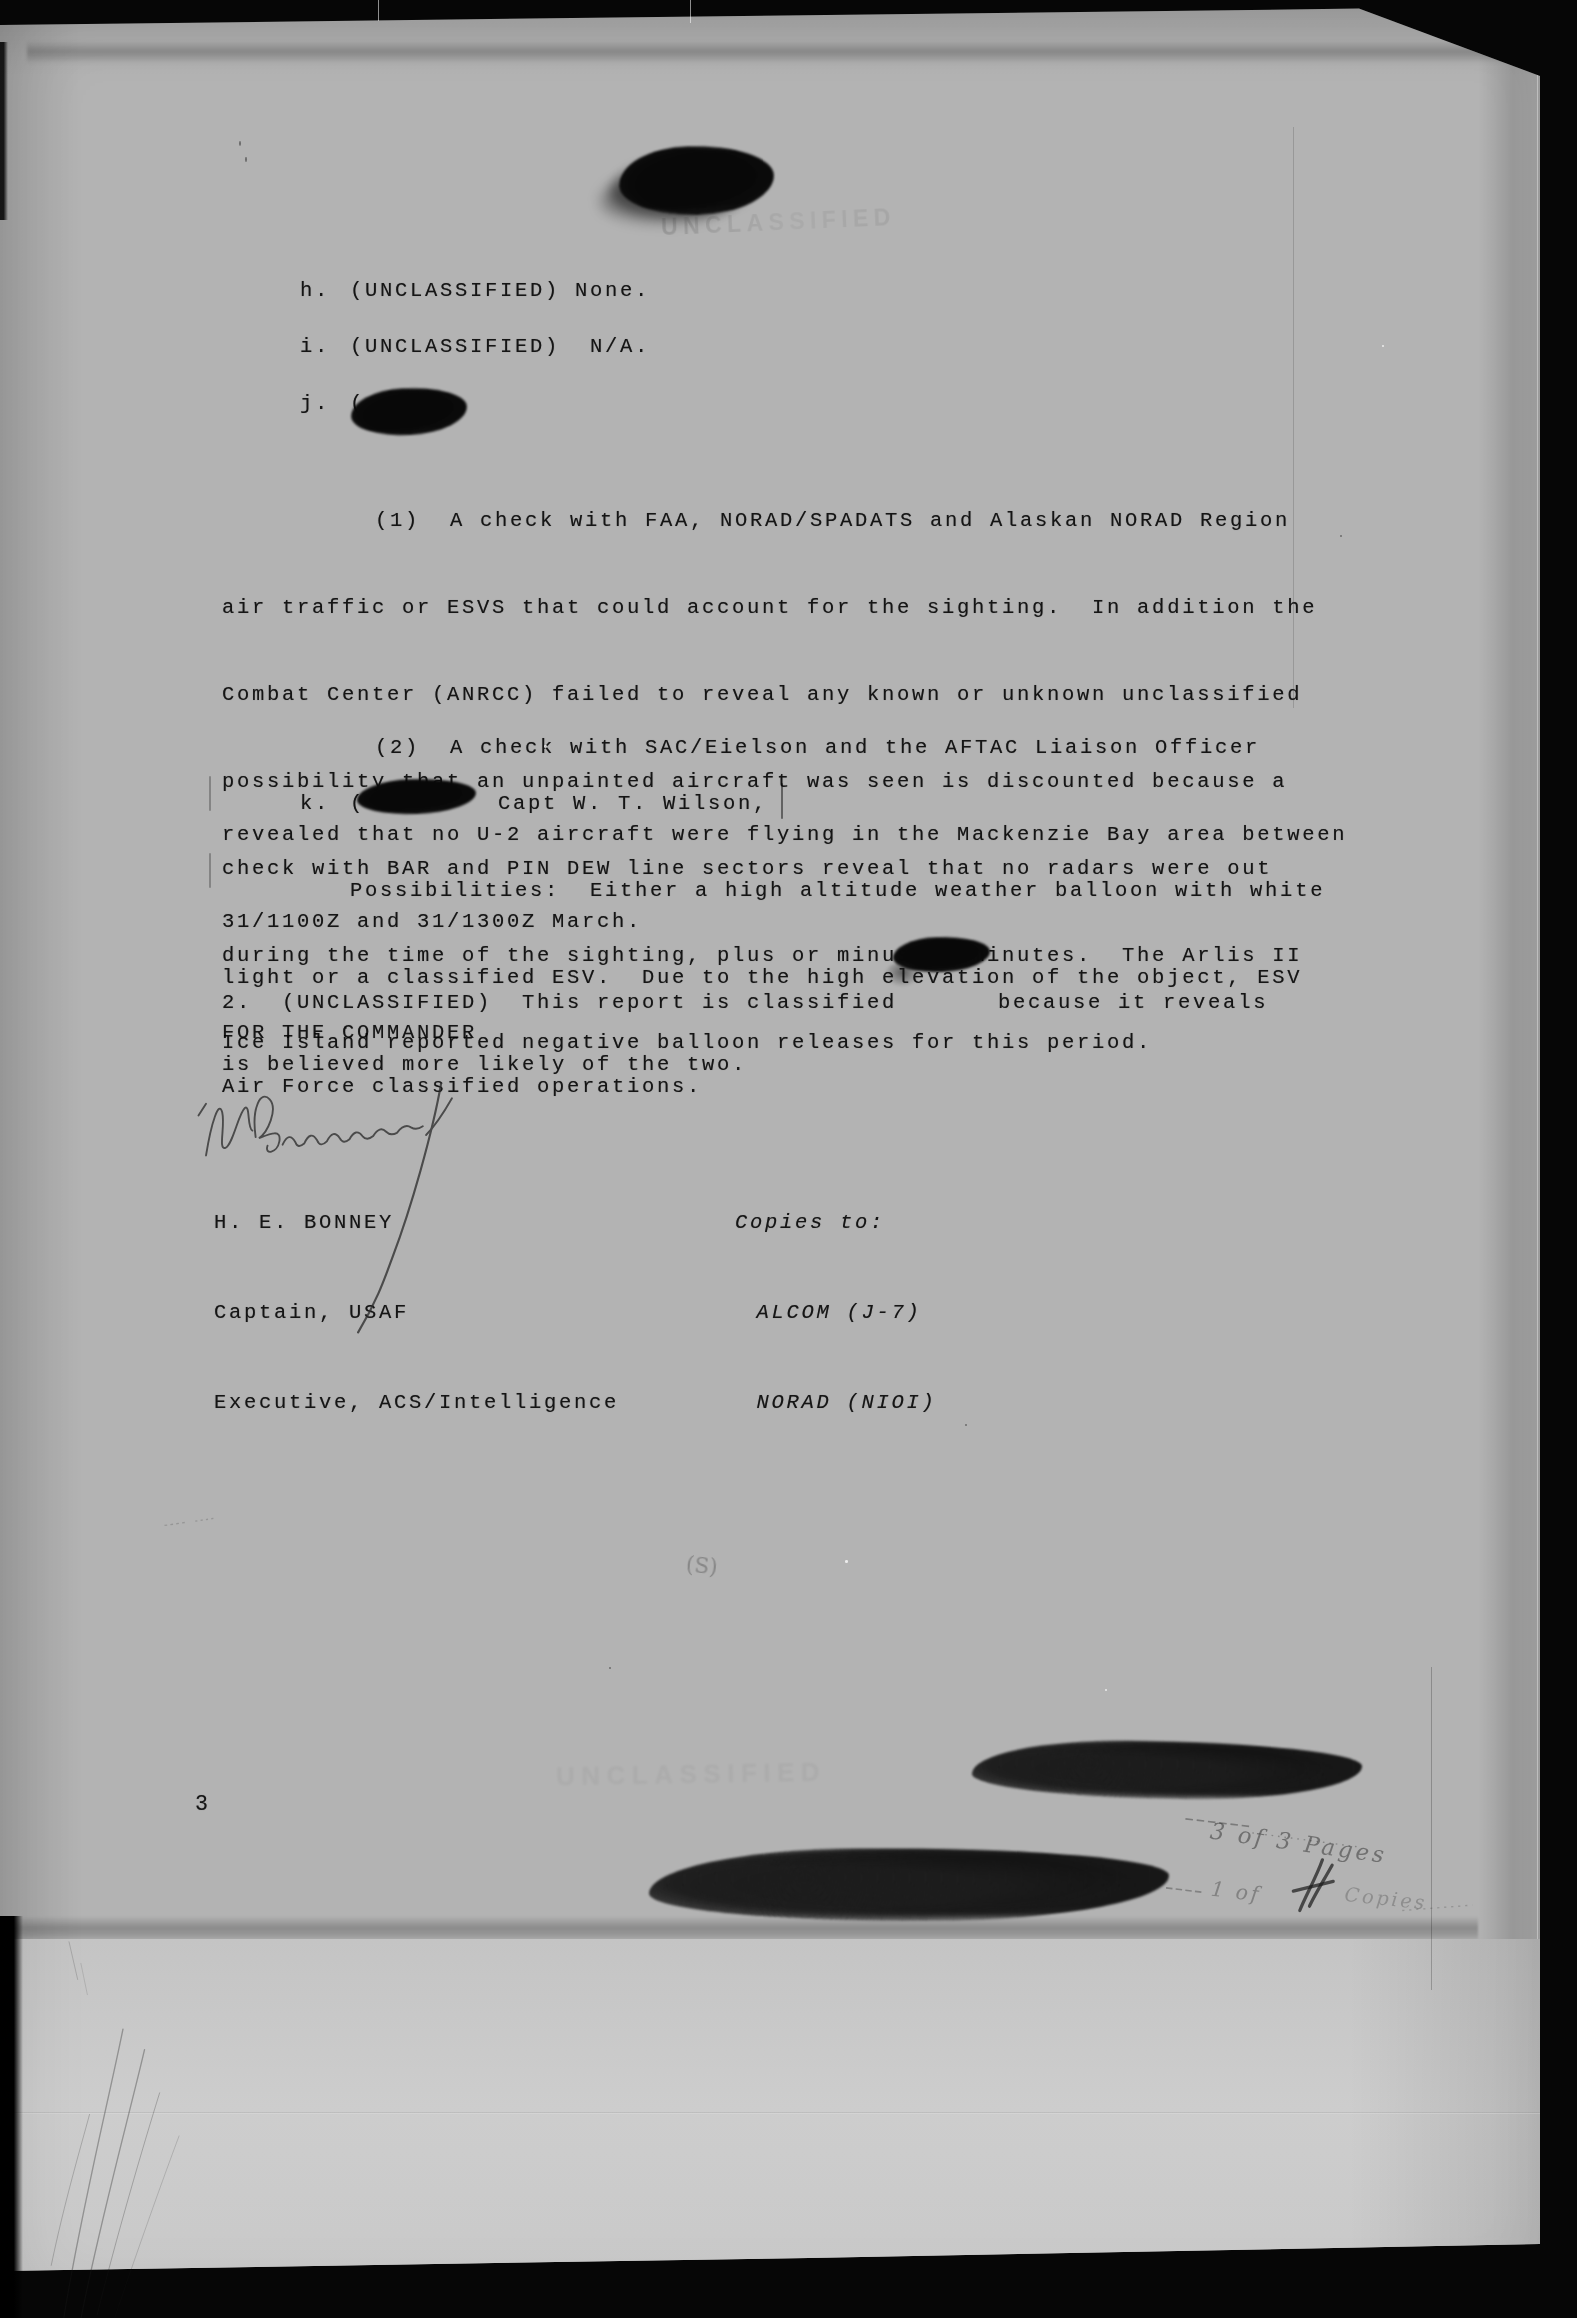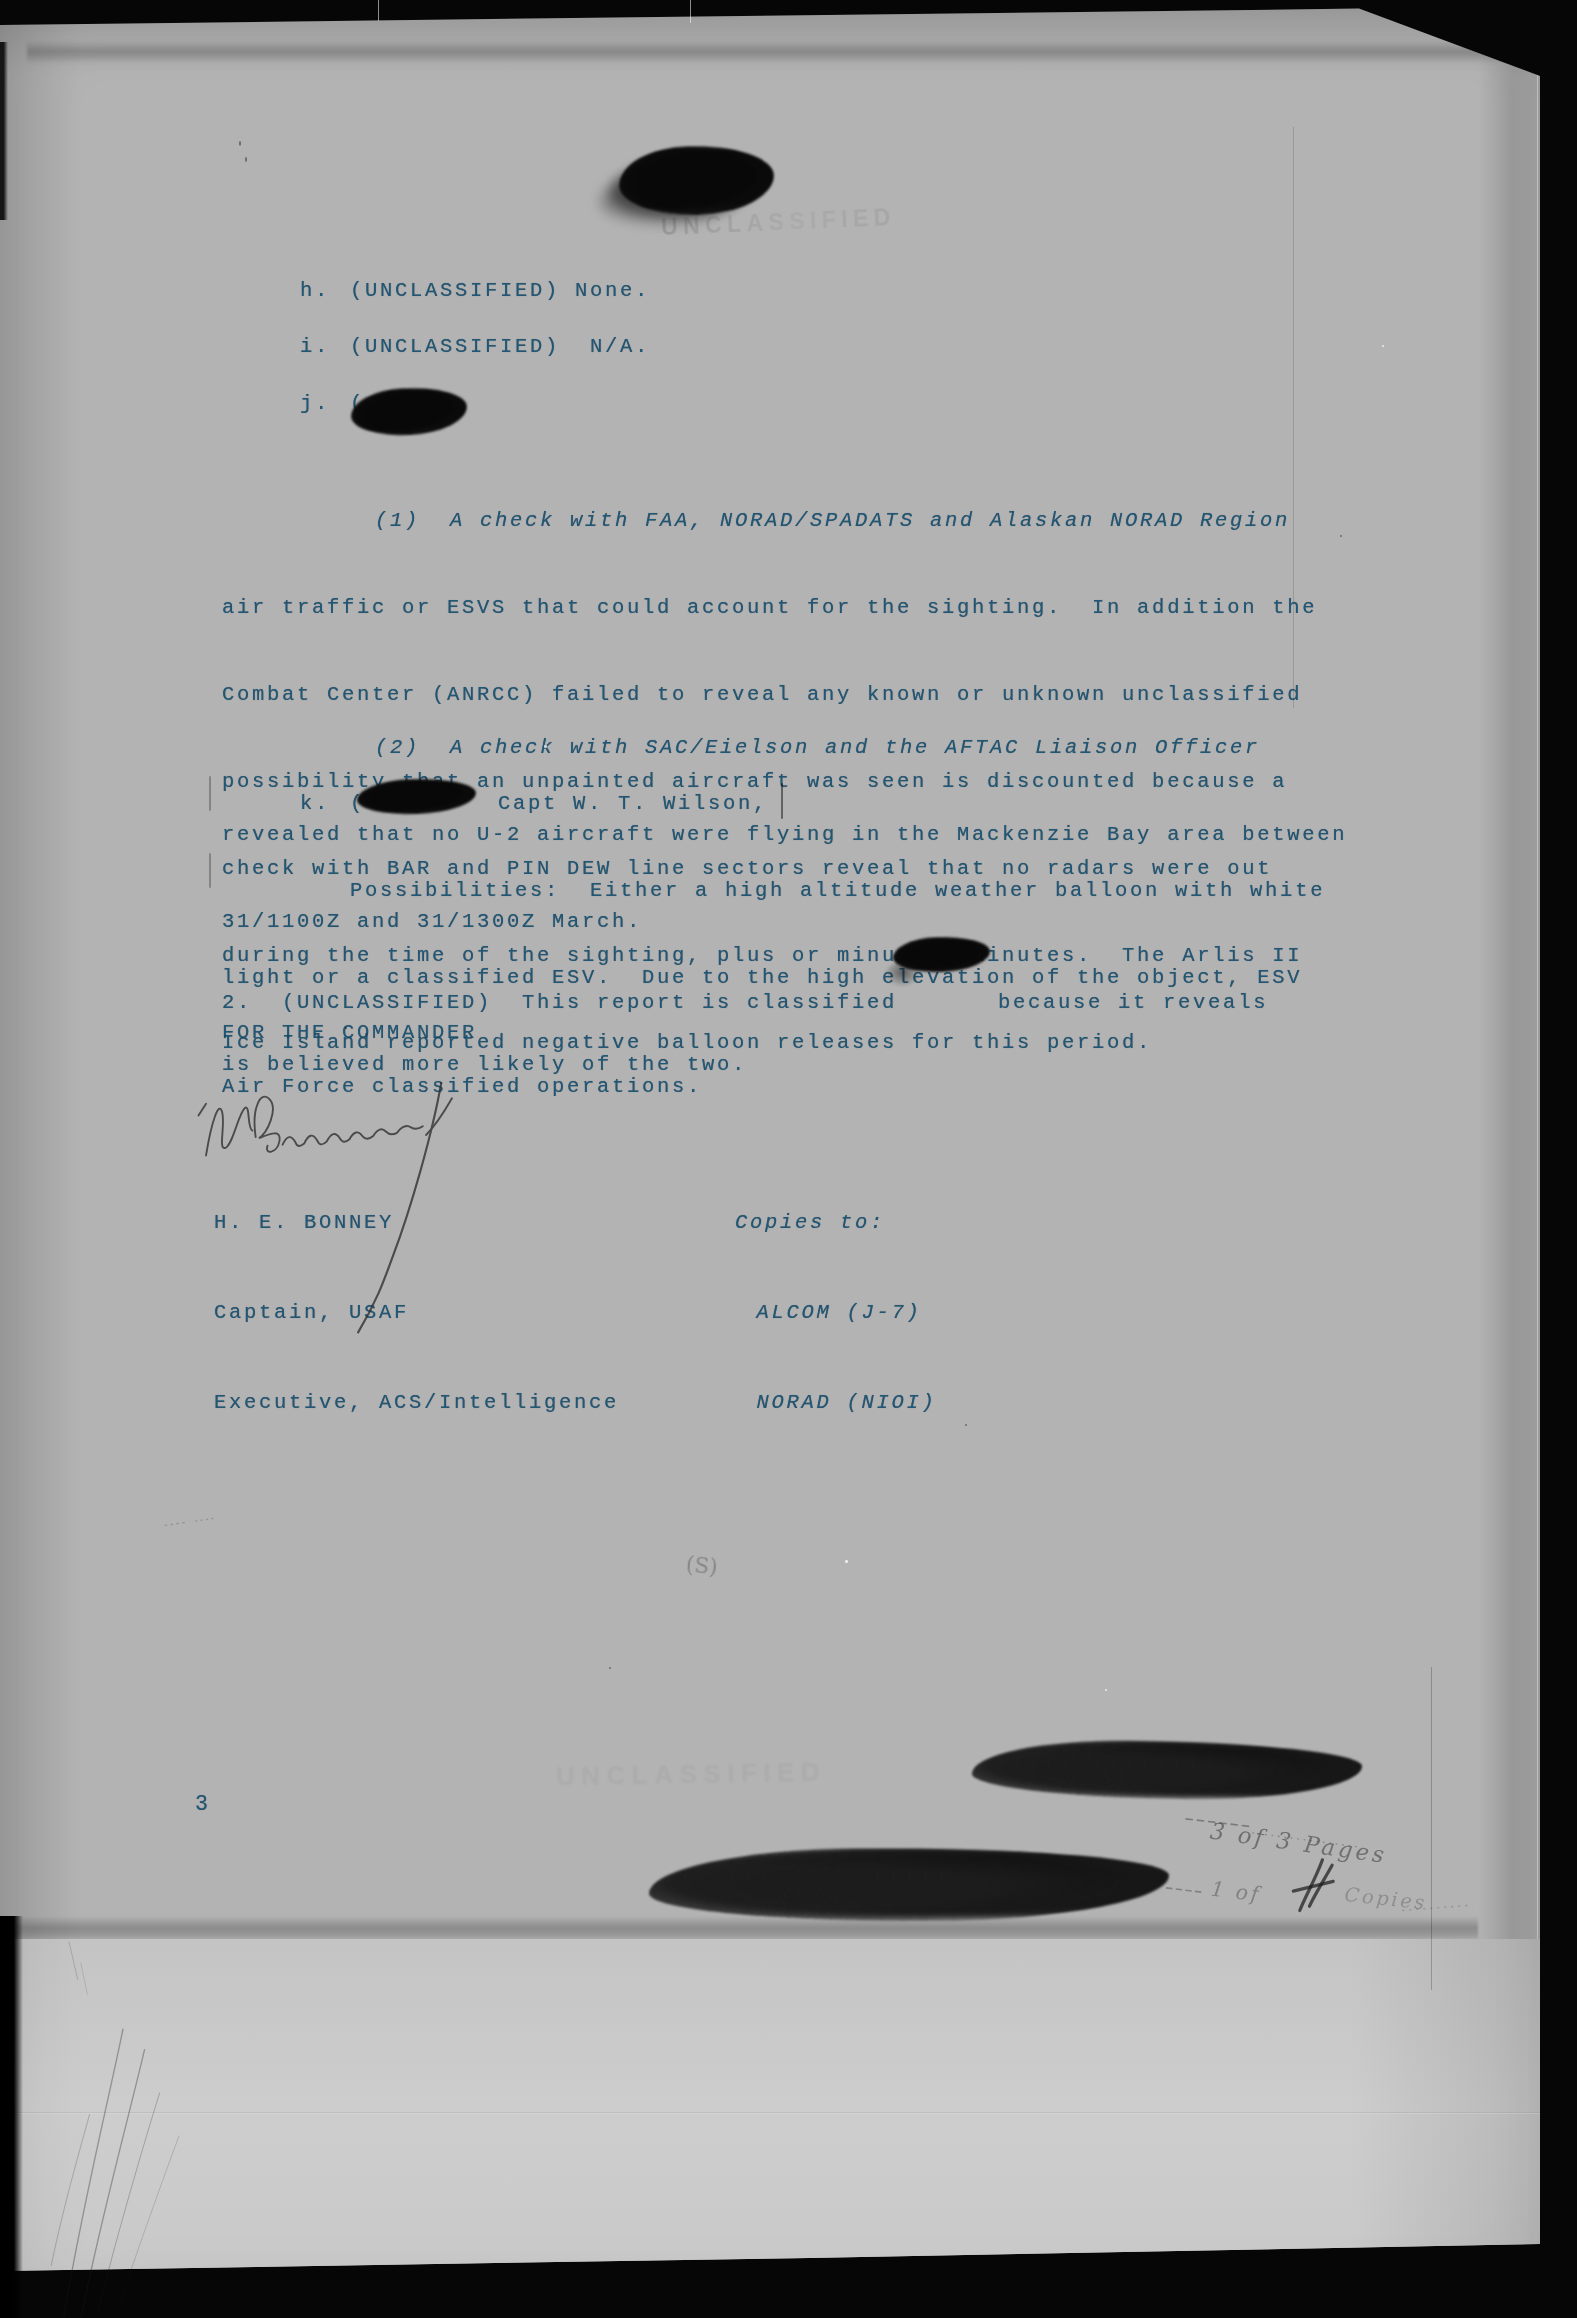--- a/index.html
+++ b/index.html
@@ -28,24 +28,24 @@
   .paper .crease{position:absolute;left:0;top:2112px;width:1543px;height:1.6px;
          background:linear-gradient(180deg,rgba(0,0,0,.12),rgba(255,255,255,.35));}
   .paper .vignette{position:absolute;left:0;top:0;width:100%;height:100%;
          box-shadow:inset 0 0 86px rgba(0,0,0,.16);}
   .sliver-left-top{position:absolute;left:0;top:42px;width:7.6px;height:178px;
          background:linear-gradient(90deg,rgba(0,0,0,.85) 45%,rgba(0,0,0,0));}
   .sliver-left-bottom{position:absolute;left:0;top:1916px;width:22.7px;height:403px;
          background:linear-gradient(90deg,#000 60%,rgba(0,0,0,0));}
   .scratch-white{position:absolute;width:1.1px;background:rgba(255,255,255,.55);}
   
-  .tline,.pblock{position:absolute;white-space:pre;color:#0c4a6e;font-size:20.5px;letter-spacing:2.7px;
+  .tline,.pblock{position:absolute;white-space:pre;color:#000000;font-size:20.5px;letter-spacing:2.7px;
          line-height:29px;opacity:.88;text-shadow:0 0 0.8px rgba(25,25,25,.55);}
   .lbl{display:inline-block;min-width:50px;}
-  .ind1{padding-left:153px;font-style:italic;}
+  .ind1{padding-left:153px;}
   .ind2{padding-left:128px;font-family:Liberation Mono, monospace;}
   .k-after{margin-left:133px;}
   .gap-redact{display:inline-block;width:101px;}
   .sig-name{line-height:30px;}
   
   .blob{position:absolute;filter:blur(1.1px);border-radius:45% 55% 50% 50%/55% 45% 55% 45%;
         background:
           radial-gradient(ellipse at 28% 45%,rgba(8,8,8,.97) 0 55%,rgba(8,8,8,0) 74%),
           radial-gradient(ellipse at 60% 55%,rgba(10,10,10,.95) 0 58%,rgba(8,8,8,0) 76%),
           radial-gradient(ellipse at 85% 45%,rgba(14,14,14,.88) 0 48%,rgba(8,8,8,0) 72%);}

